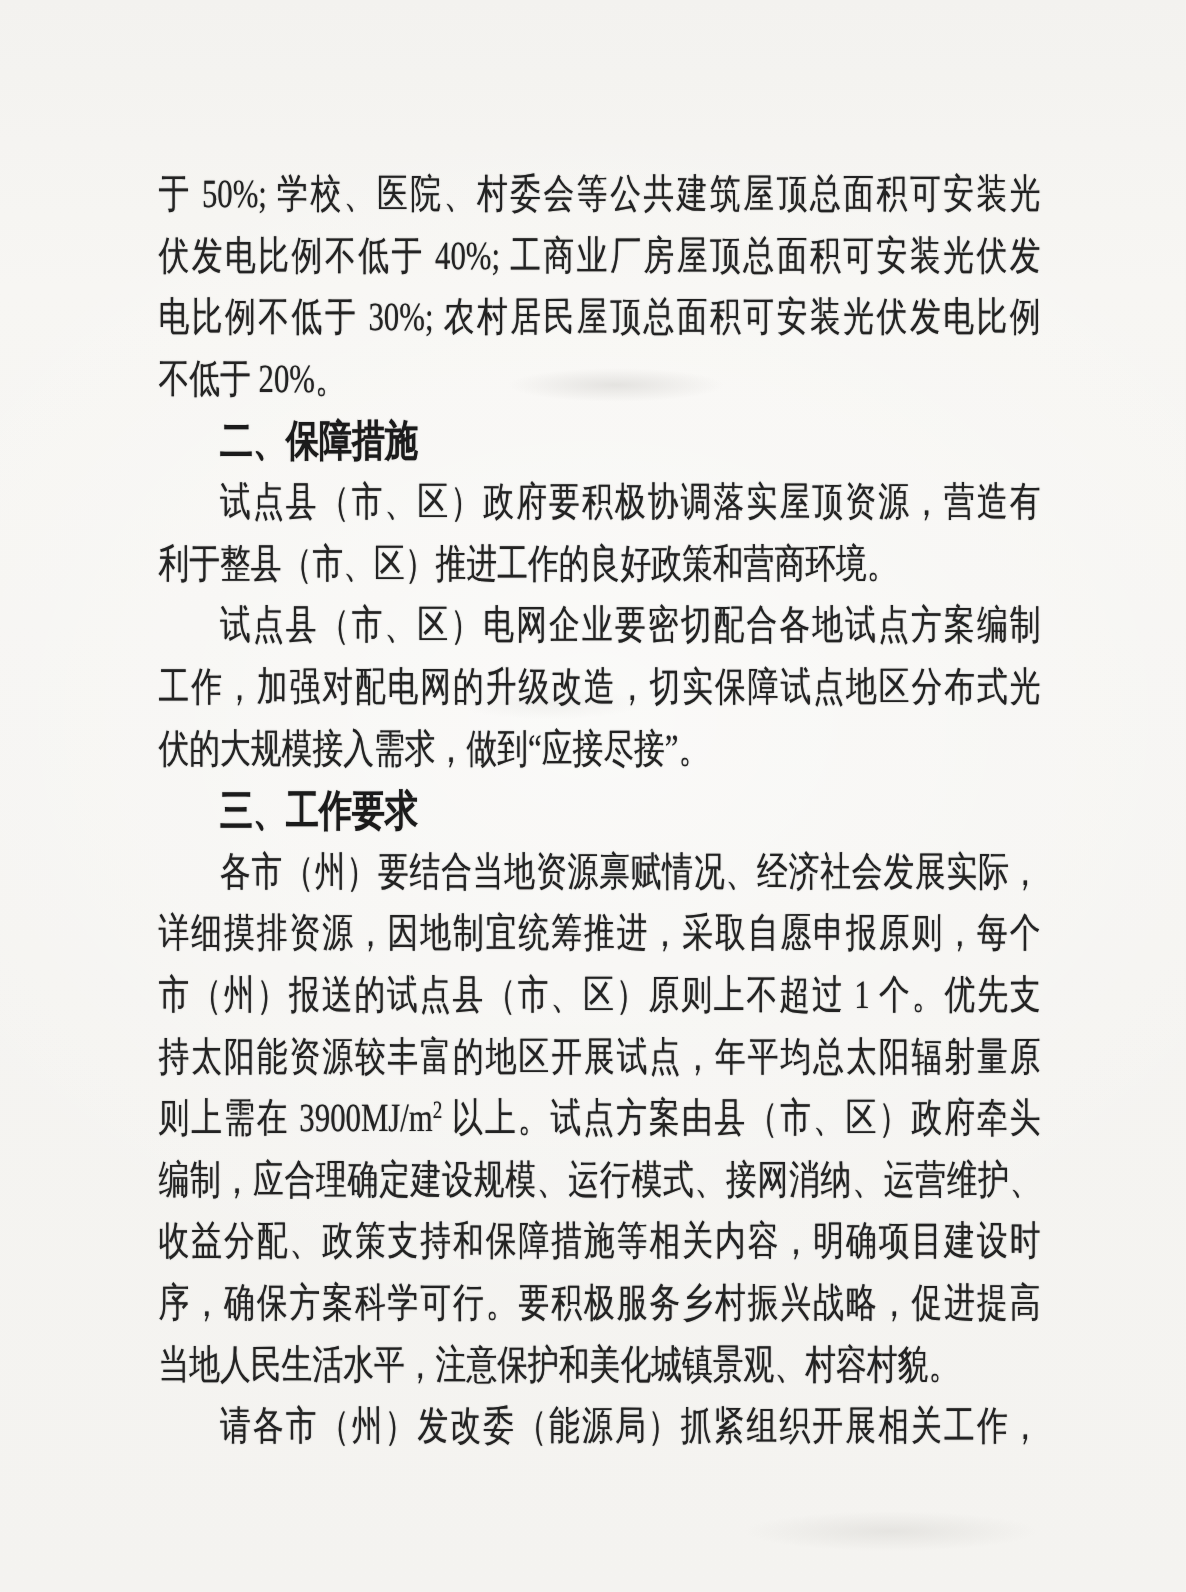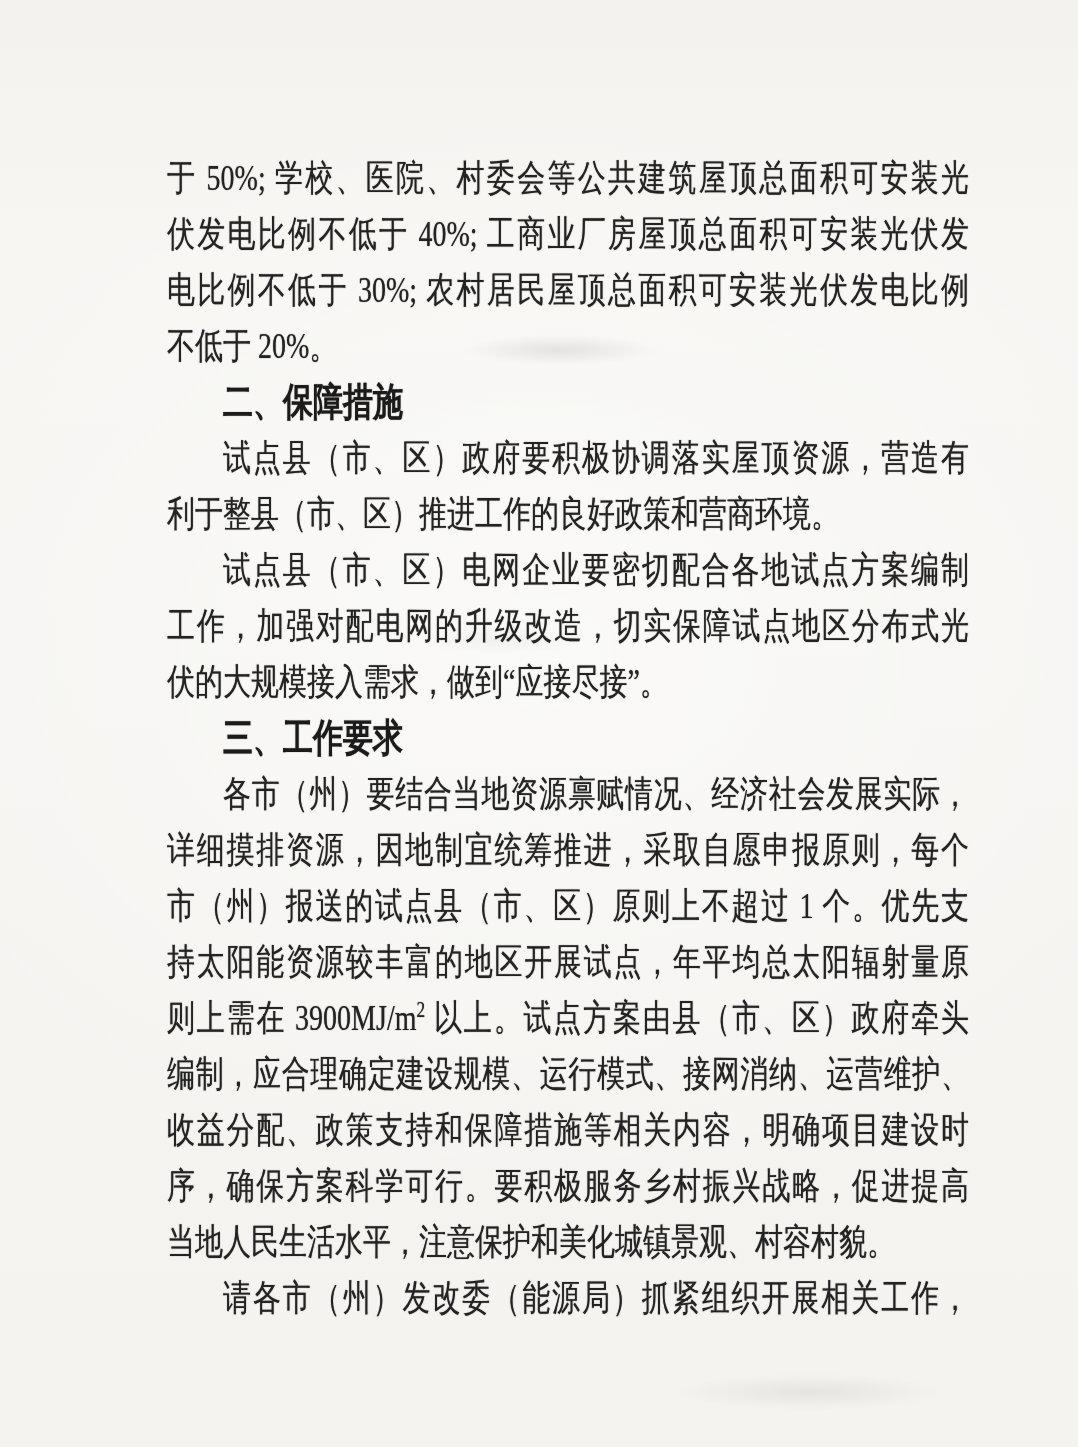--- a/index.html
+++ b/index.html
@@ -23,21 +23,20 @@
       radial-gradient(ellipse 190px 26px at 810px 1392px, rgba(195,193,189,0.30), rgba(195,193,189,0) 70%),
       radial-gradient(ellipse 120px 20px at 500px 640px, rgba(200,198,194,0.18), rgba(200,198,194,0) 70%),
       radial-gradient(ellipse 900px 700px at 50% 45%, rgba(255,255,255,0.5), rgba(255,255,255,0) 80%),
       linear-gradient(180deg, #f3f2ef 0%, #f7f6f3 18%, #f5f4f1 60%, #f4f3f0 100%);
   }
   .doc {
     position: absolute;
     left: 144px;
     top: 150px;
     width: 802px;
-    margin-left: 23px;
   }
   .line {
     height: 56px;
     line-height: 56px;
     font-size: 28px;
     color: #232323;
     text-shadow: 0 0 1px rgba(35, 35, 35, 0.65);
     transform: scaleY(1.3);
     transform-origin: 50% 50%;
     white-space: normal;

